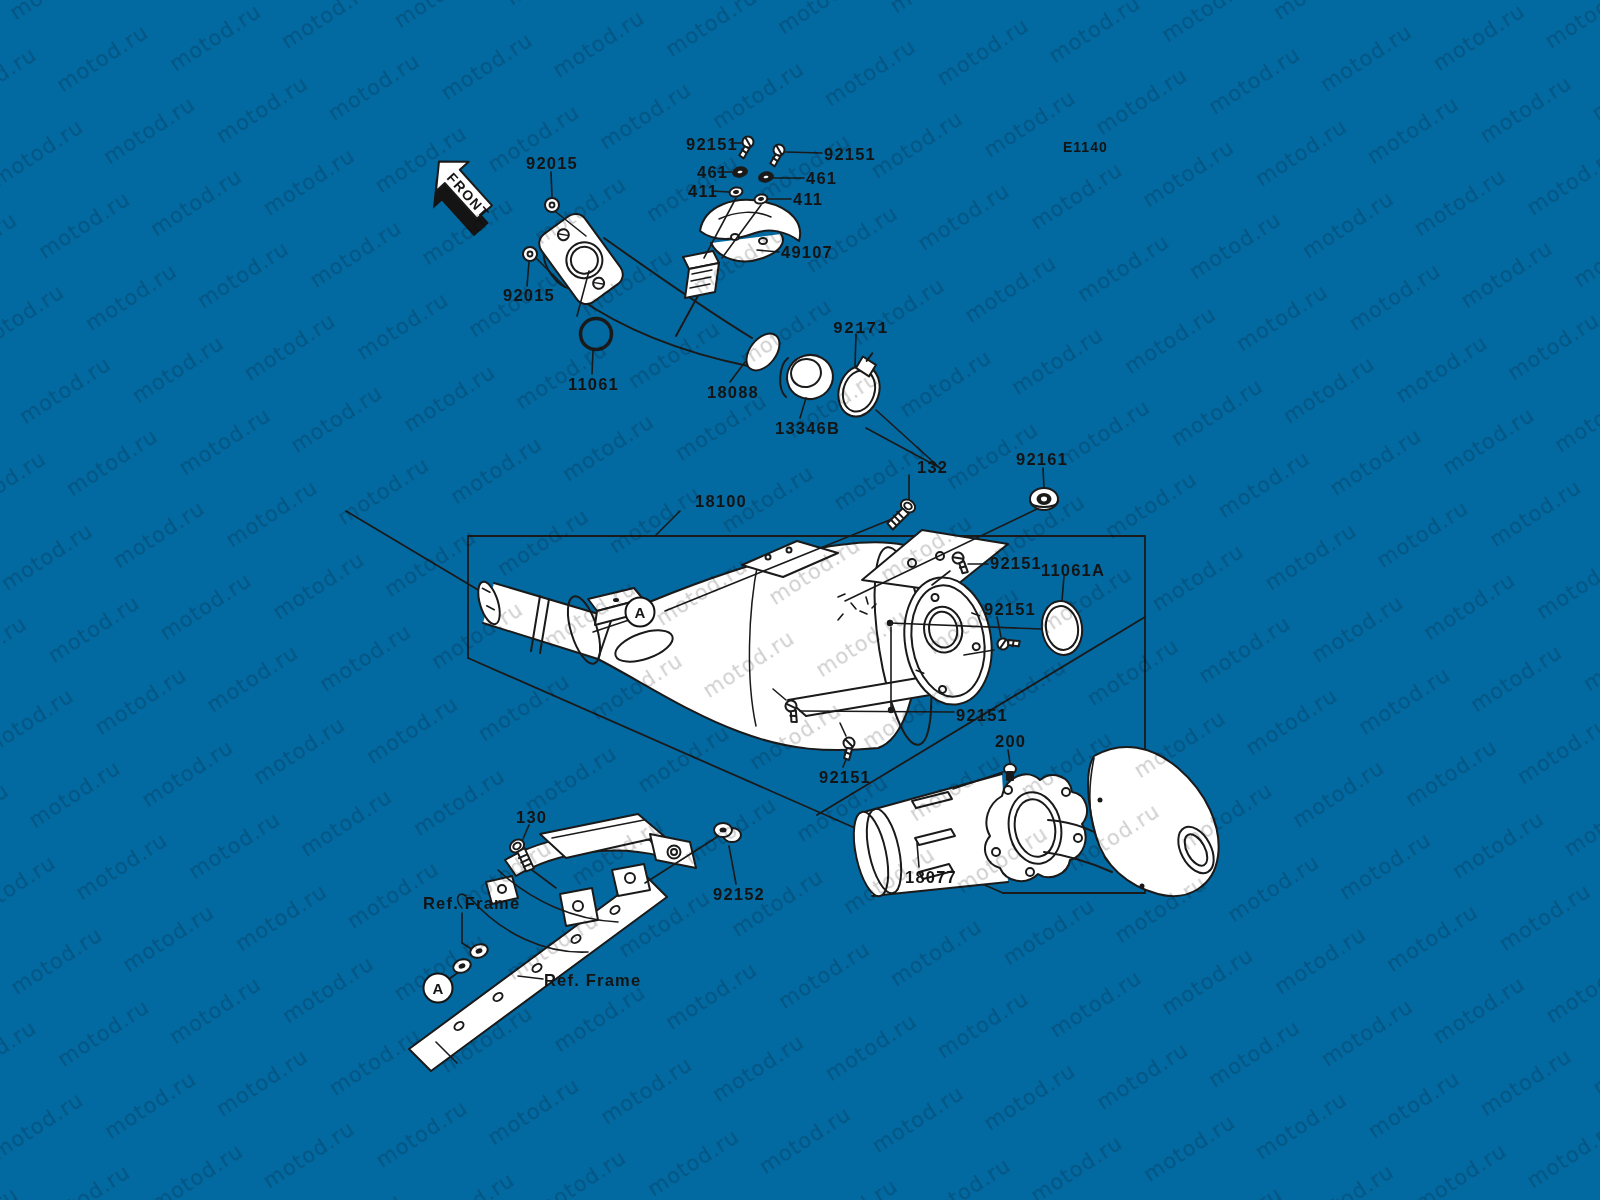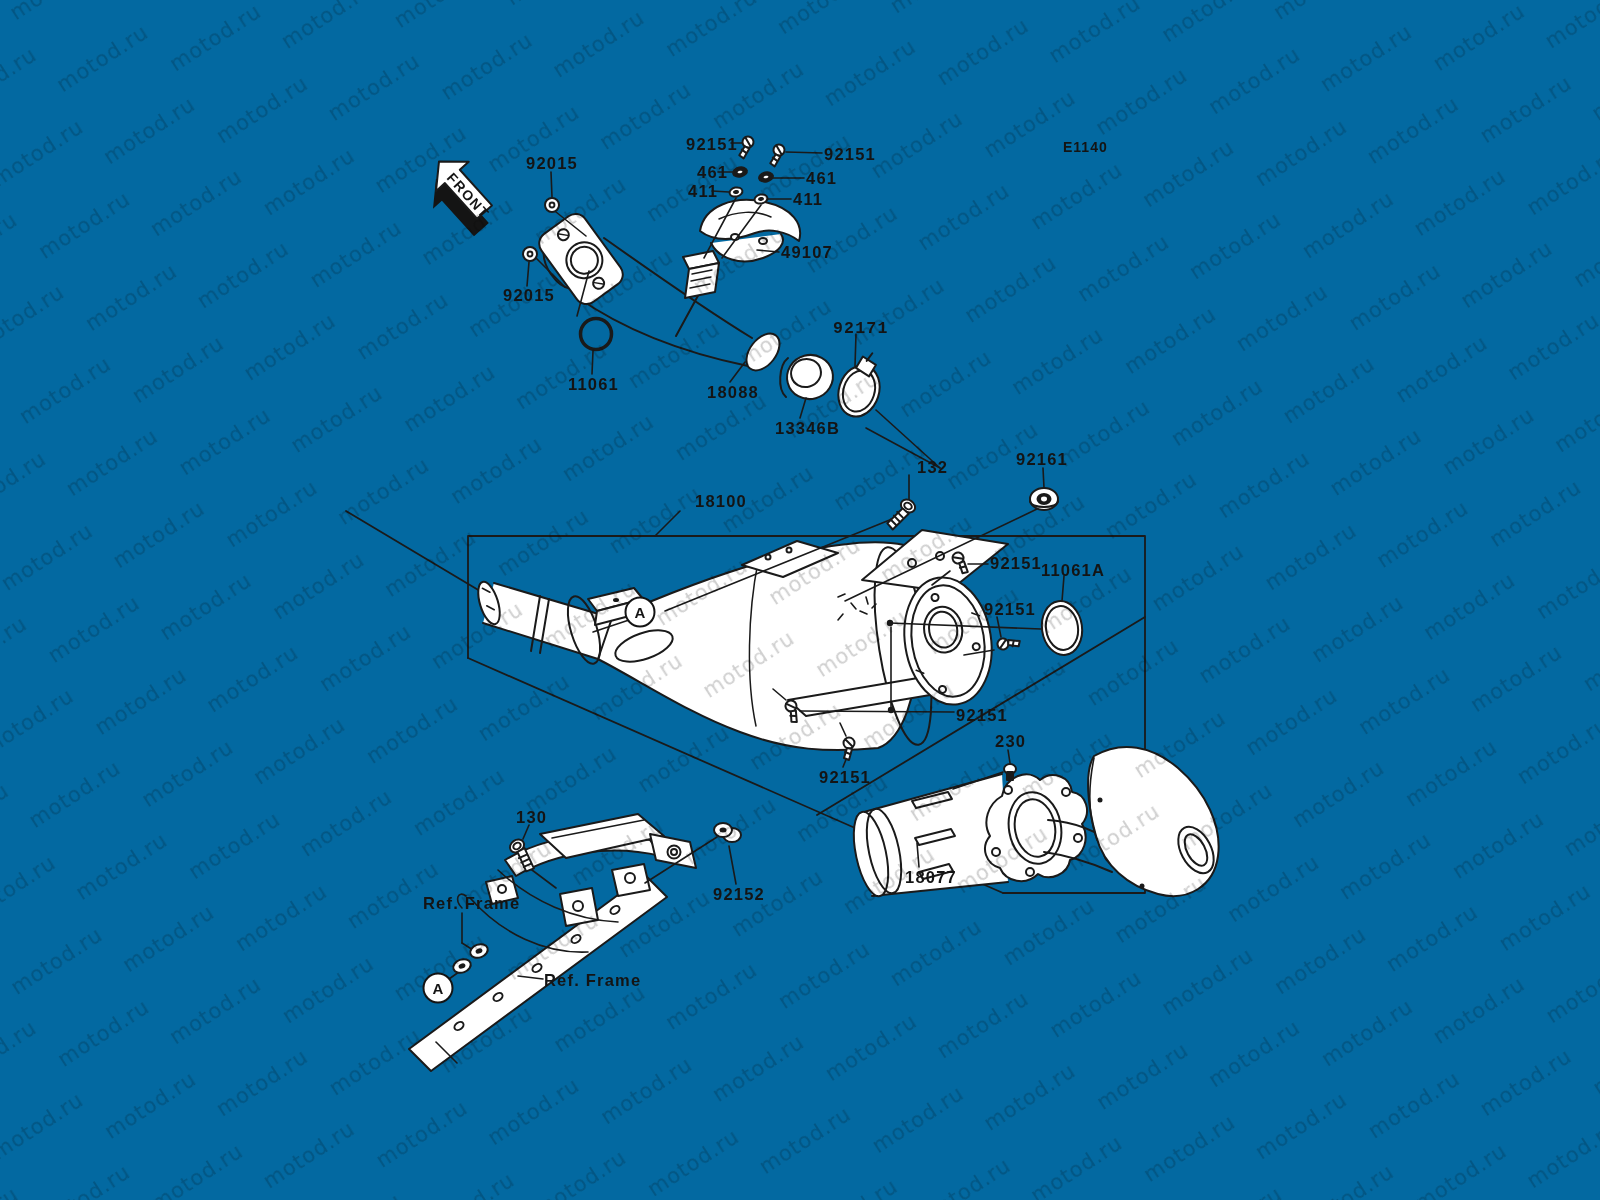--- a/index.html
+++ b/index.html
@@ -383,21 +383,21 @@
       <div class="plabel" style="left: 568px; top: 376px;">11061</div>
       <div class="plabel" style="left: 707px; top: 384px;">18088</div>
       <div class="plabel" style="left: 775px; top: 420px;">13346B</div>
       <div class="plabel" style="left: 917px; top: 459px;">132</div>
       <div class="plabel" style="left: 1016px; top: 451px;">92161</div>
       <div class="plabel" style="left: 695px; top: 493px;">18100</div>
       <div class="plabel" style="left: 990px; top: 555px;">92151</div>
       <div class="plabel" style="left: 1041px; top: 562px; text-align: right;">11061A</div>
       <div class="plabel" style="left: 984px; top: 601px;">92151</div>
       <div class="plabel" style="left: 956px; top: 707px;">92151</div>
-      <div class="plabel" style="left: 995px; top: 733px;">230</div>
+      <div class="plabel" style="left: 995px; top: 733px;">200</div>
       <div class="plabel" style="left: 819px; top: 769px;">92151</div>
       <div class="plabel" style="left: 905px; top: 869px;">18077</div>
       <div class="plabel" style="left: 713px; top: 886px;">92152</div>
       <div class="plabel" style="left: 516px; top: 809px;">130</div>
       <div class="plabel" style="left: 423px; top: 895px;">Ref. Frame</div>
       <div class="plabel" style="left: 544px; top: 972px;">Ref. Frame</div>
       <div class="plabel code" style="left: 1063px; top: 132px; margin-top: 8px;">E1140</div>
       <div class="amark" style="left: 640px; top: 612px;">A</div>
       <div class="amark" style="left: 438px; top: 988px;">A</div>
     </div>

